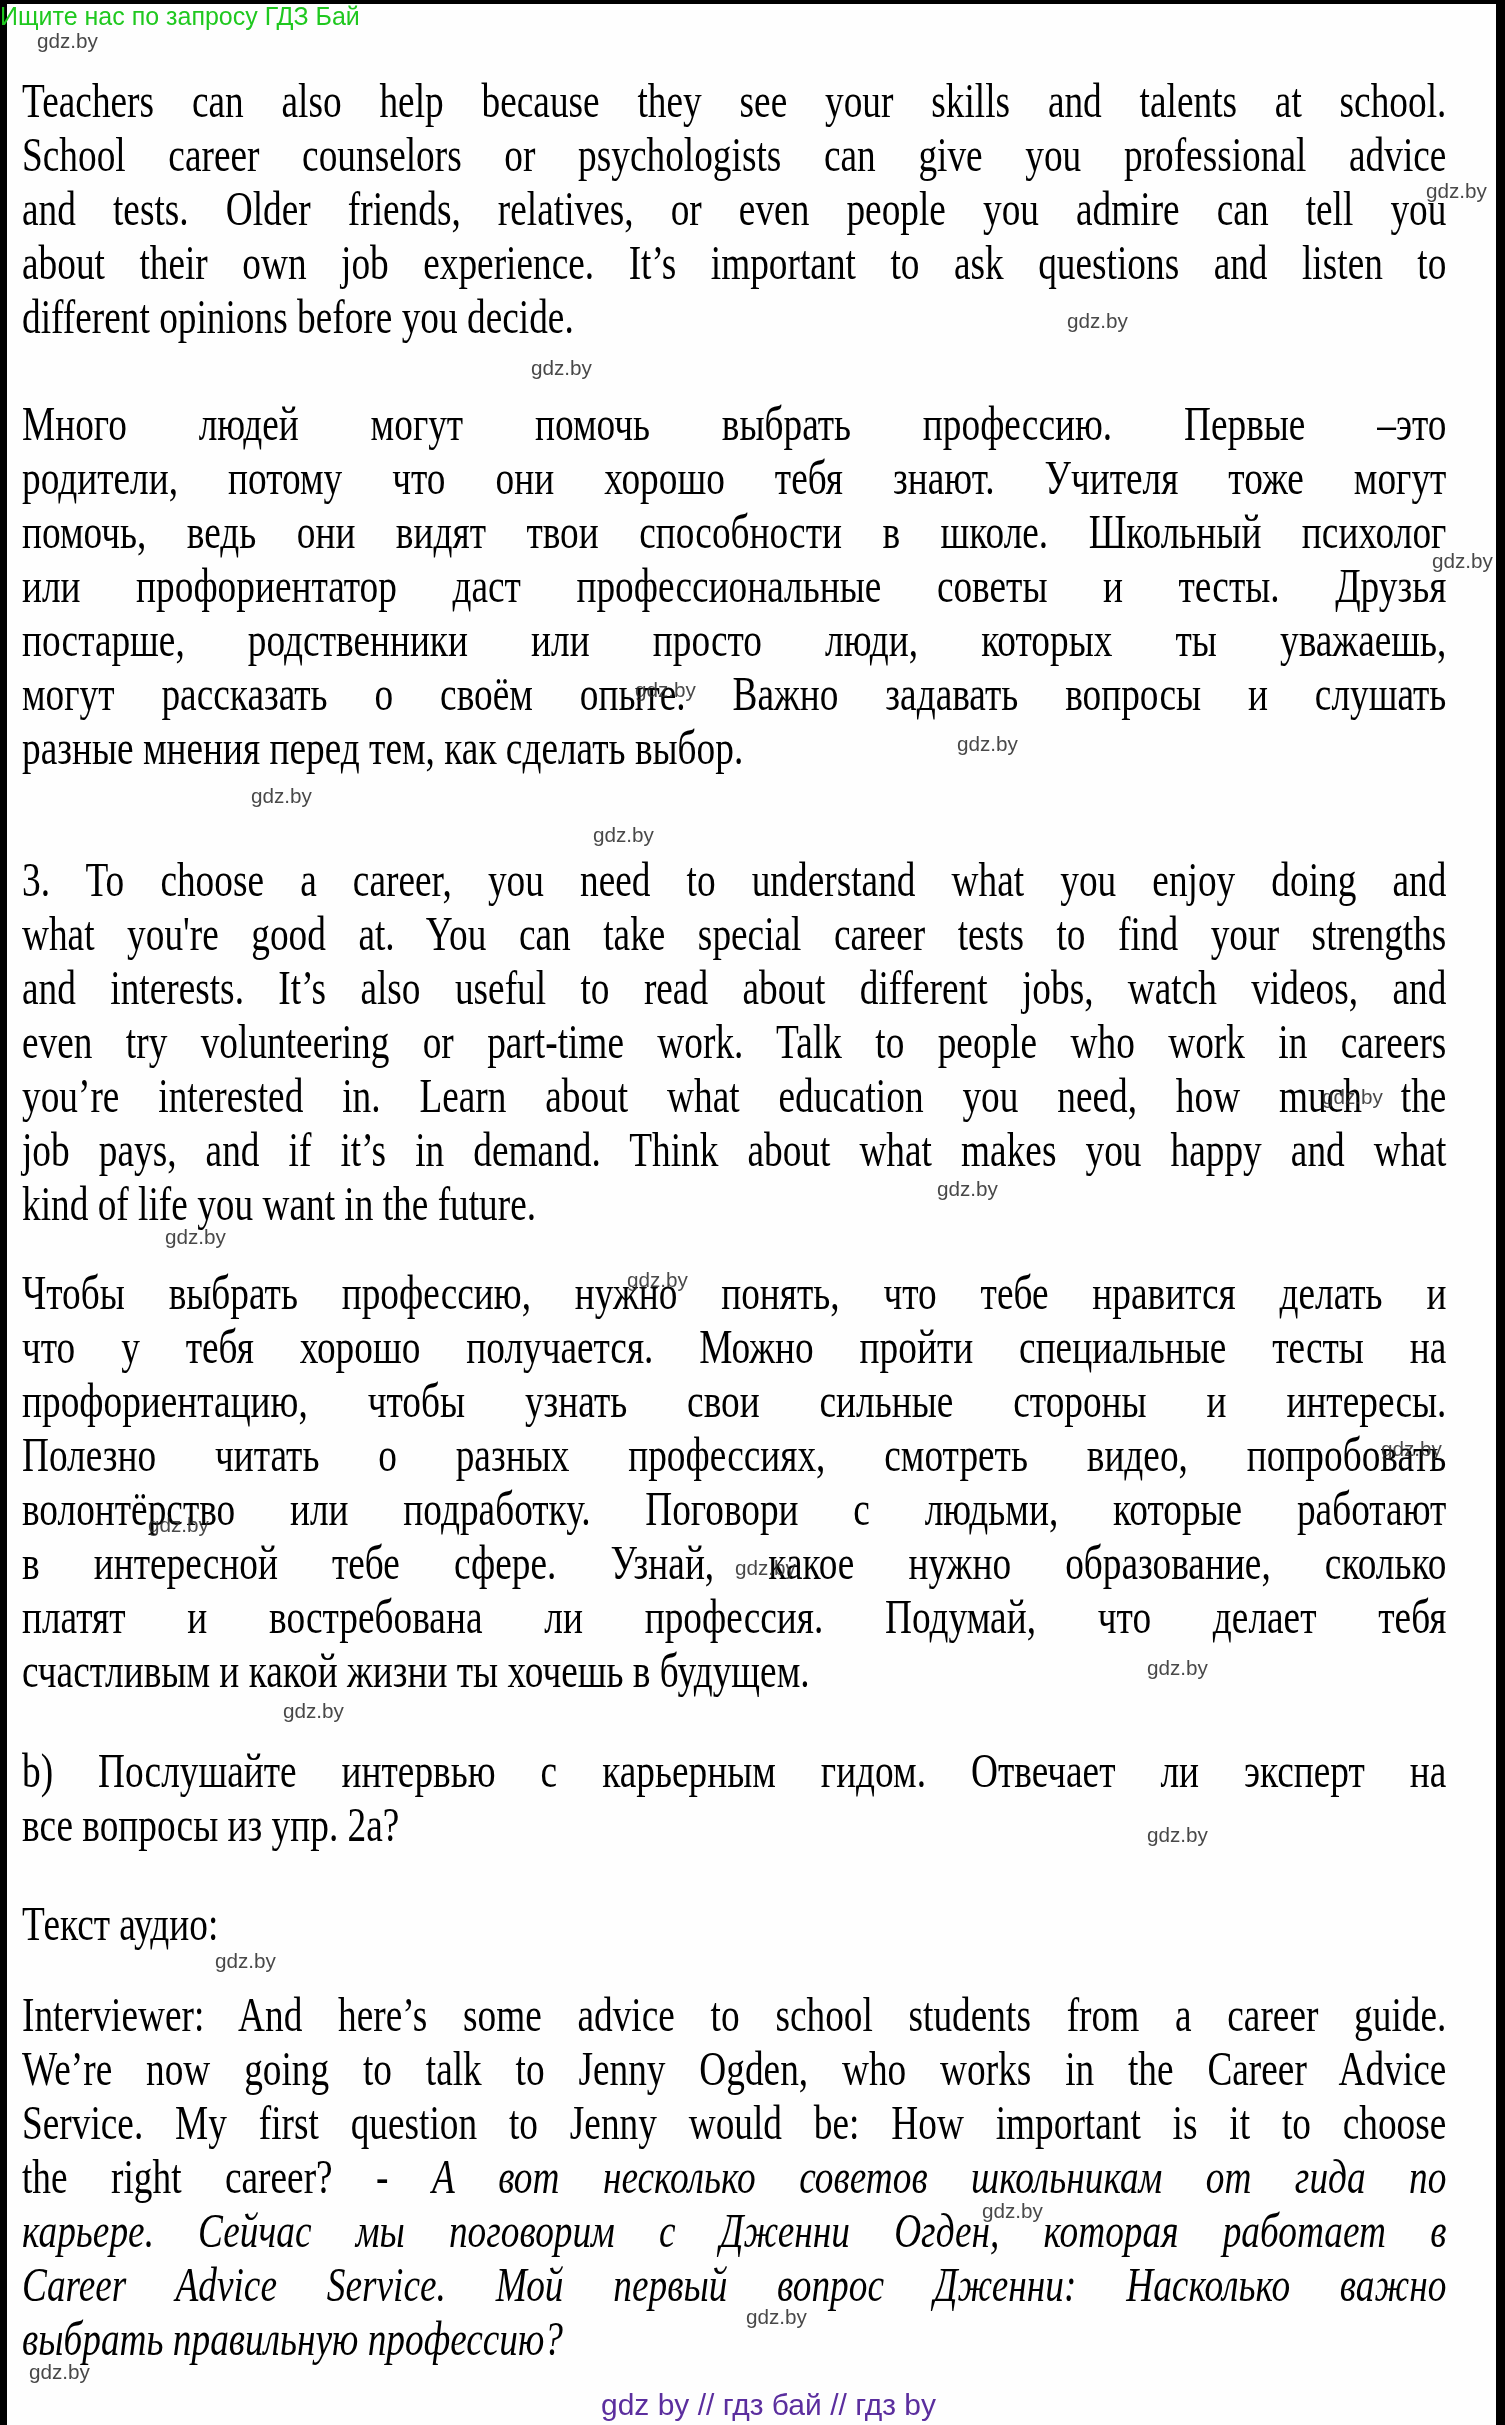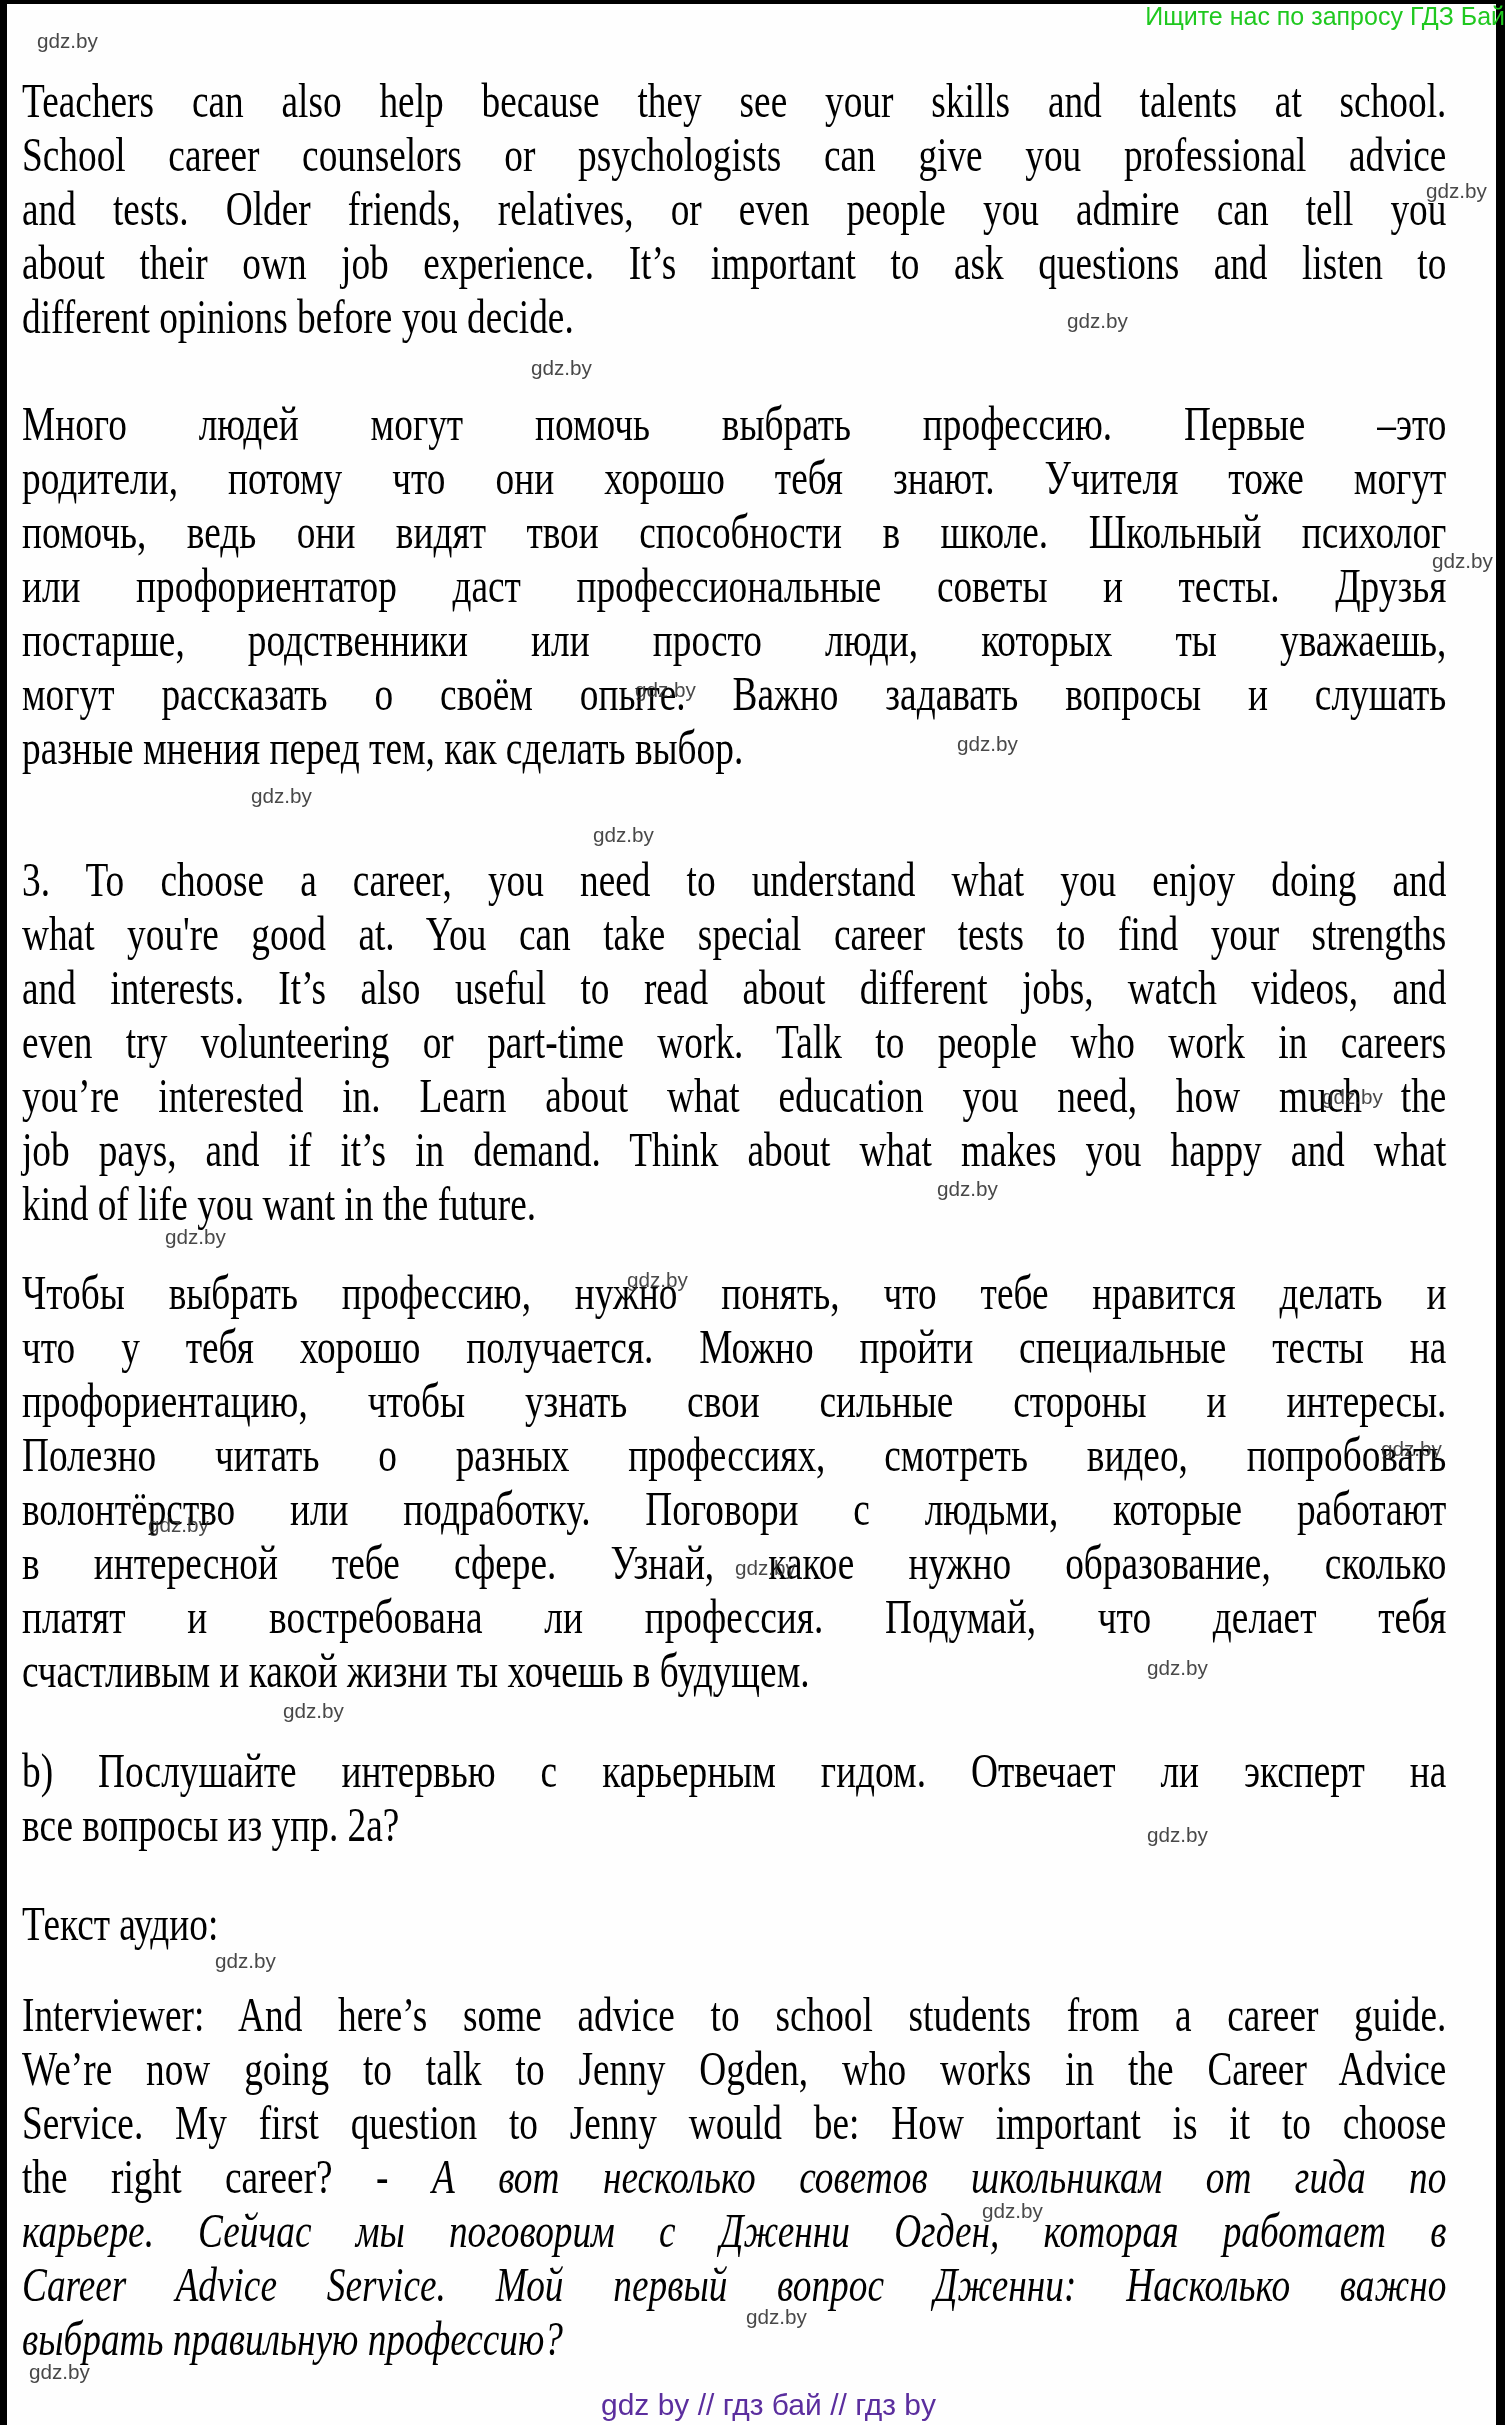--- a/index.html
+++ b/index.html
@@ -4,21 +4,21 @@
 <style>
   html,body{margin:0;padding:0;}
   body{
     width:1505px;height:2426px;position:relative;overflow:hidden;
     background:var(--page-bg,#fefefe);
     font-family:"Liberation Serif","DejaVu Serif",serif;
     color:var(--ink,#000);
   }
   .page-border{position:absolute;inset:0;pointer-events:none;
     border-left:7.2px solid #000;border-top:4.8px solid #000;border-right:9.5px solid #000;}
-  .promo{position:absolute;top:1.6px;left:0;width:100%;text-align:right;
+  .promo{position:absolute;top:1.6px;left:0;width:100%;text-align:left;
     font-family:"Liberation Sans","DejaVu Sans",sans-serif;
     font-size:25px;line-height:29px;color:var(--promo,#1fc81f);}
   #content{position:absolute;top:29px;left:22px;}
   .para{width:1870px;transform:scaleX(0.7617);transform-origin:0 0;
     font-size:49px;line-height:54px;letter-spacing:0;}
   .line{white-space:normal;}
   .line.just{text-align:justify;text-align-last:justify;}
   .it{font-style:italic;}
   .p1{margin-top:45px;}
   .p2{margin-top:53px;}

